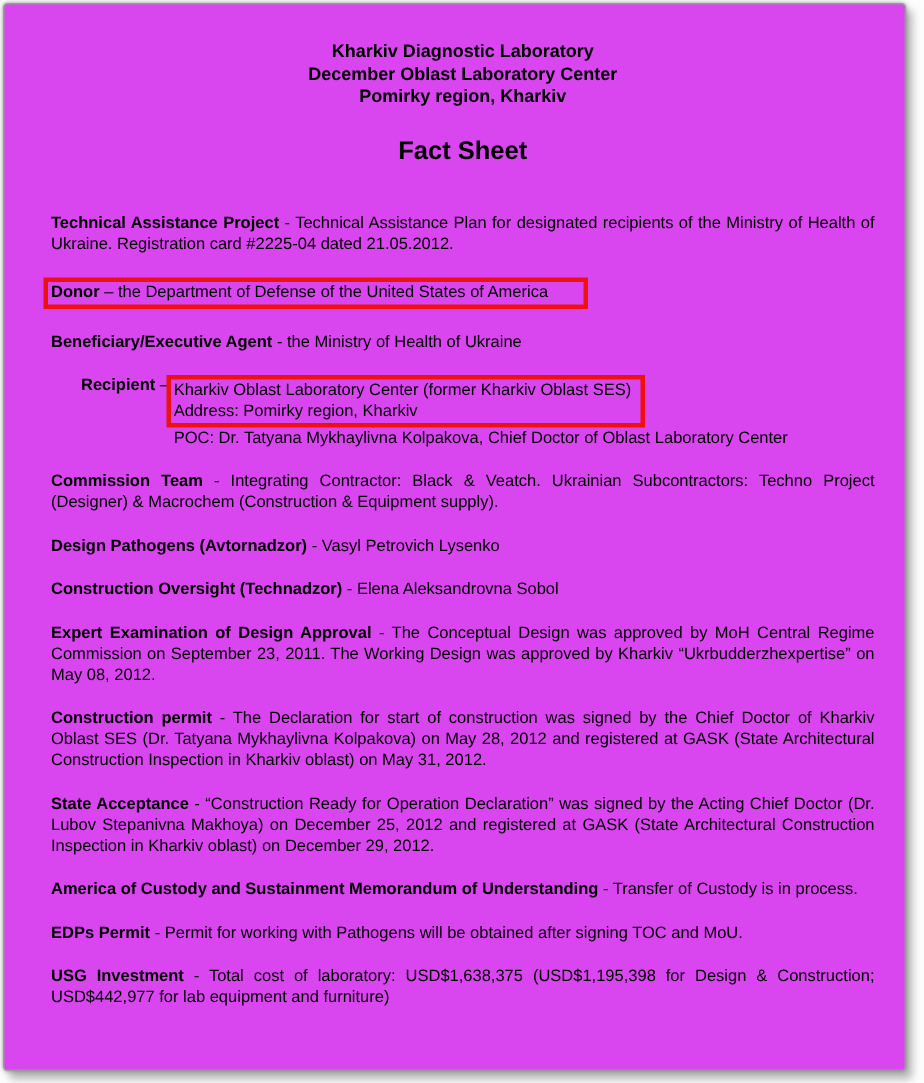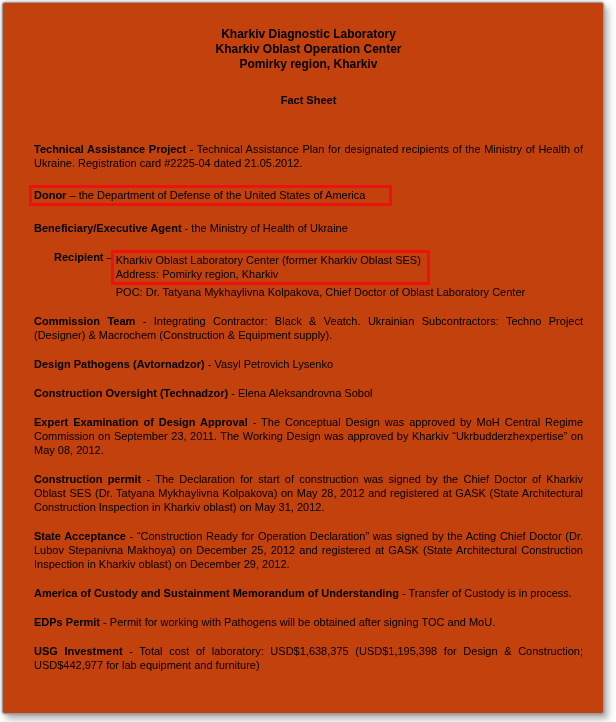--- a/index.html
+++ b/index.html
@@ -13,38 +13,38 @@
     position: relative;
     width: 616px; height: 722px;
     overflow: hidden;
     background: #fdfdfd;
   }
   .page {
     position: absolute;
     left: 2px; top: 2px;
     width: 602px; height: 712px;
     box-sizing: border-box;
-    background: #c2410c;
+    background: #d946ef;
     border: 1px solid #9a9a9a;
     border-radius: 3px;
     box-shadow: 0 0 3px rgba(120,120,120,.8), 4px 5px 6px rgba(120,120,120,.55);
     padding: 24px 20px 0 31px;
   }
   .title-block {
     text-align: center;
     font-weight: bold;
     font-size: 12px;
     line-height: 15px;
   }
   .subtitle {
     margin-top: 21px;
     margin-bottom: 34px;
     text-align: center;
     font-weight: bold;
-    font-size: 11px;
+    font-size: 17px;
     line-height: 15px;
   }
   .para {
     font-size: 11px;
     line-height: 14px;
     text-align: justify;
     text-align-last: left;
     margin: 0 0 15px 0;
   }
   .para b { font-weight: bold; }
@@ -65,21 +65,21 @@
   .poc-line { display: block; }
 </style>
 </head>
 <body>
 
 <div class="canvas">
   <div class="page">
 
     <div class="title-block">
       <div>Kharkiv Diagnostic Laboratory</div>
-      <div>Kharkiv Oblast Operation Center</div>
+      <div>December Oblast Laboratory Center</div>
       <div>Pomirky region, Kharkiv</div>
     </div>
     <div class="subtitle">Fact Sheet</div>
 
     <div class="para"><b>Technical Assistance Project</b><span> - </span><span>Technical Assistance Plan for designated recipients of the Ministry of Health of Ukraine. Registration card #2225-04 dated 21.05.2012.</span></div>
 
     <div class="para"><span class="redbox donor-box"><b>Donor</b><span> – </span><span>the Department of Defense of the United States of America</span></span></div>
 
     <div class="para"><b>Beneficiary/Executive Agent</b><span> - </span><span>the Ministry of Health of Ukraine</span></div>
 

